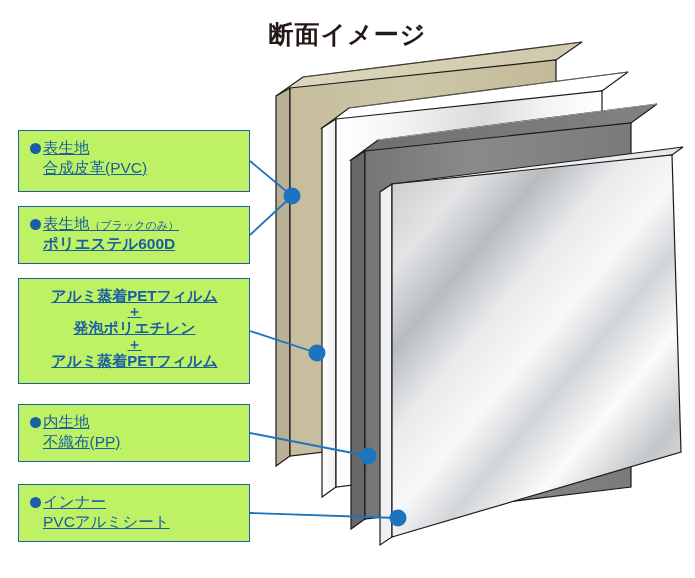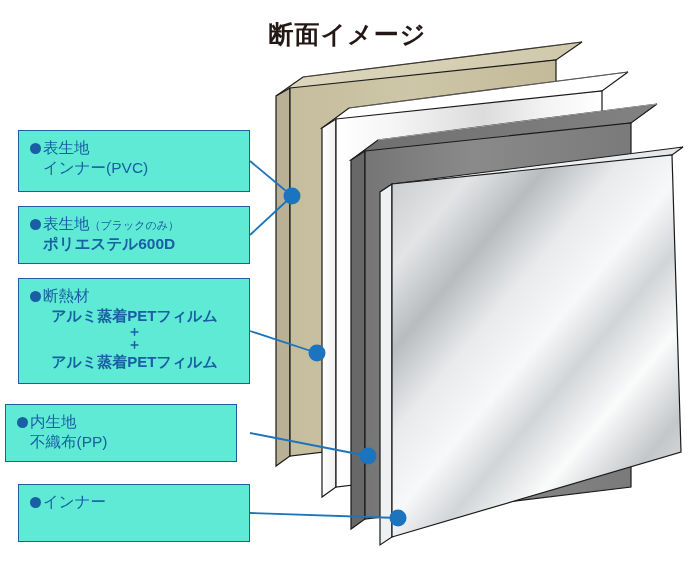--- a/index.html
+++ b/index.html
@@ -39,26 +39,27 @@
     top: 0;
     width: 695px;
     height: 578px;
   }
 
   
   .callout {
     position: absolute;
     box-sizing: border-box;
     border: 1.6px solid #1f5fa0;
-    background: #5eead4;
+    background: #bef264;
     color: #1a5ea3;
     font-size: 15.5px;
     line-height: 1.28;
     padding: 7px 10px 22px 11px;
     white-space: nowrap;
+    text-decoration: underline;
   }
   .callout .ln {
     display: block;
   }
   .callout .bullet {
     display: inline-block;
     width: 11px;
     height: 11px;
     border-radius: 50%;
     background: #1a5ea3;
@@ -78,21 +79,21 @@
     display: block;
     text-align: center;
     font-weight: bold;
     line-height: 0.95;
     font-size: 14px;
   }
 
   #callout-0 { left: 18px;  top: 130px; width: 232px; height: 62px; }
   #callout-1 { left: 18px;  top: 206px; width: 232px; height: 58px; }
   #callout-2 { left: 18px;  top: 278px; width: 232px; height: 106px; }
-  #callout-3 { left: 5px;  top: 404px; width: 232px; height: 58px; }
+  #callout-3 { left: 18px;  top: 404px; width: 232px; height: 58px; }
   #callout-4 { left: 18px;  top: 484px; width: 232px; height: 58px; }
 
   #callout-2 .body { text-align: center; font-weight: bold; font-size: 15px; margin-top: 36px; }
 </style>
 </head>
 <body>
 
 <div id="stage">
 
   <div id="title">断面イメージ</div>
@@ -189,48 +190,47 @@
       <circle cx="317" cy="353" r="8.5" fill="#1b74bd"></circle>
       <circle cx="368" cy="456" r="8.5" fill="#1b74bd"></circle>
       <circle cx="398" cy="518" r="8.5" fill="#1b74bd"></circle>
     </g>
   </svg>
 
   <div class="callout" id="callout-0">
     <span class="ln">
       <span class="bullet"></span><span>表生地</span>
     </span>
-    <span class="ln indent">インナー(PVC)</span>
+    <span class="ln indent">合成皮革(PVC)</span>
   </div>
 
   <div class="callout" id="callout-1">
     <span class="ln">
       <span class="bullet"></span><span>表生地</span><span class="small">（ブラックのみ）</span>
     </span>
     <span class="ln indent bold">ポリエステル600D</span>
   </div>
 
   <div class="callout" id="callout-2">
-    <span class="ln">
-      <span class="bullet"></span><span>断熱材</span>
-    </span>
     <span class="body">
       <span class="ln">アルミ蒸着PETフィルム</span>
       <span class="plus">＋</span>
+      <span class="ln">発泡ポリエチレン</span>
       <span class="plus">＋</span>
       <span class="ln">アルミ蒸着PETフィルム</span>
     </span>
   </div>
 
   <div class="callout" id="callout-3">
     <span class="ln">
       <span class="bullet"></span><span>内生地</span>
     </span>
     <span class="ln indent">不織布(PP)</span>
   </div>
 
   <div class="callout" id="callout-4">
     <span class="ln">
       <span class="bullet"></span><span>インナー</span>
     </span>
+    <span class="ln indent">PVCアルミシート</span>
   </div>
 
 </div>
 
 </body></html>

